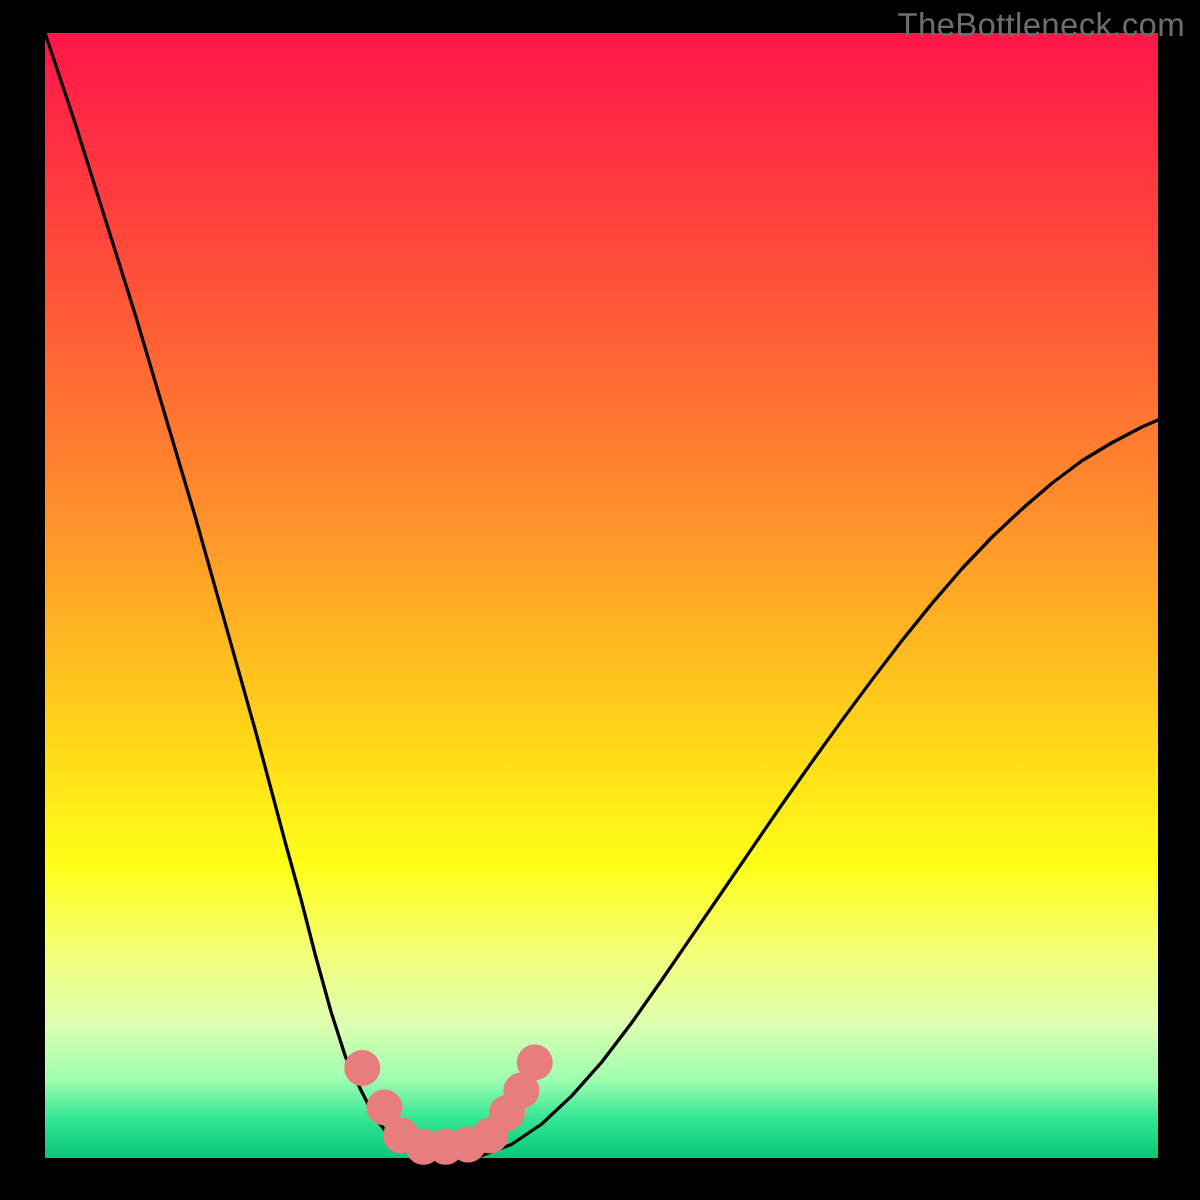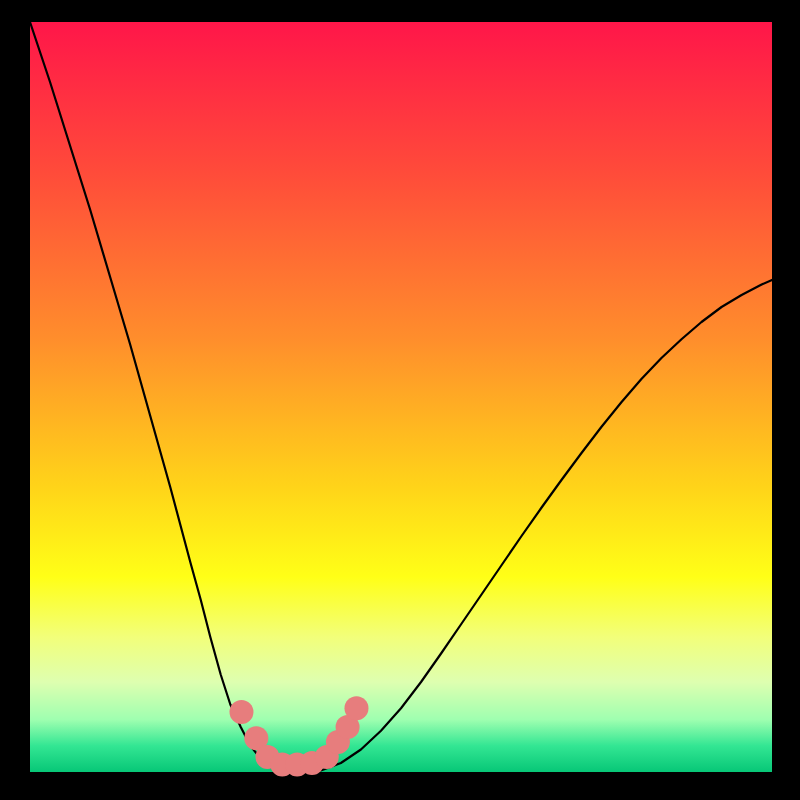--- a/index.html
+++ b/index.html
@@ -60,13 +60,14 @@
         <circle cx="267.44" cy="757.00" r="12" fill="#e77d7d"></circle>
         <circle cx="282.28" cy="764.50" r="12" fill="#e77d7d"></circle>
         <circle cx="297.12" cy="764.50" r="12" fill="#e77d7d"></circle>
         <circle cx="311.96" cy="763.00" r="12" fill="#e77d7d"></circle>
         <circle cx="326.80" cy="757.00" r="12" fill="#e77d7d"></circle>
         <circle cx="337.93" cy="742.00" r="12" fill="#e77d7d"></circle>
         <circle cx="347.58" cy="727.00" r="12" fill="#e77d7d"></circle>
         <circle cx="356.48" cy="708.25" r="12" fill="#e77d7d"></circle>
       </g>
   </svg>
+  <div class="watermark">TheBottleneck.com</div>
 </div>
 
 </body></html>

